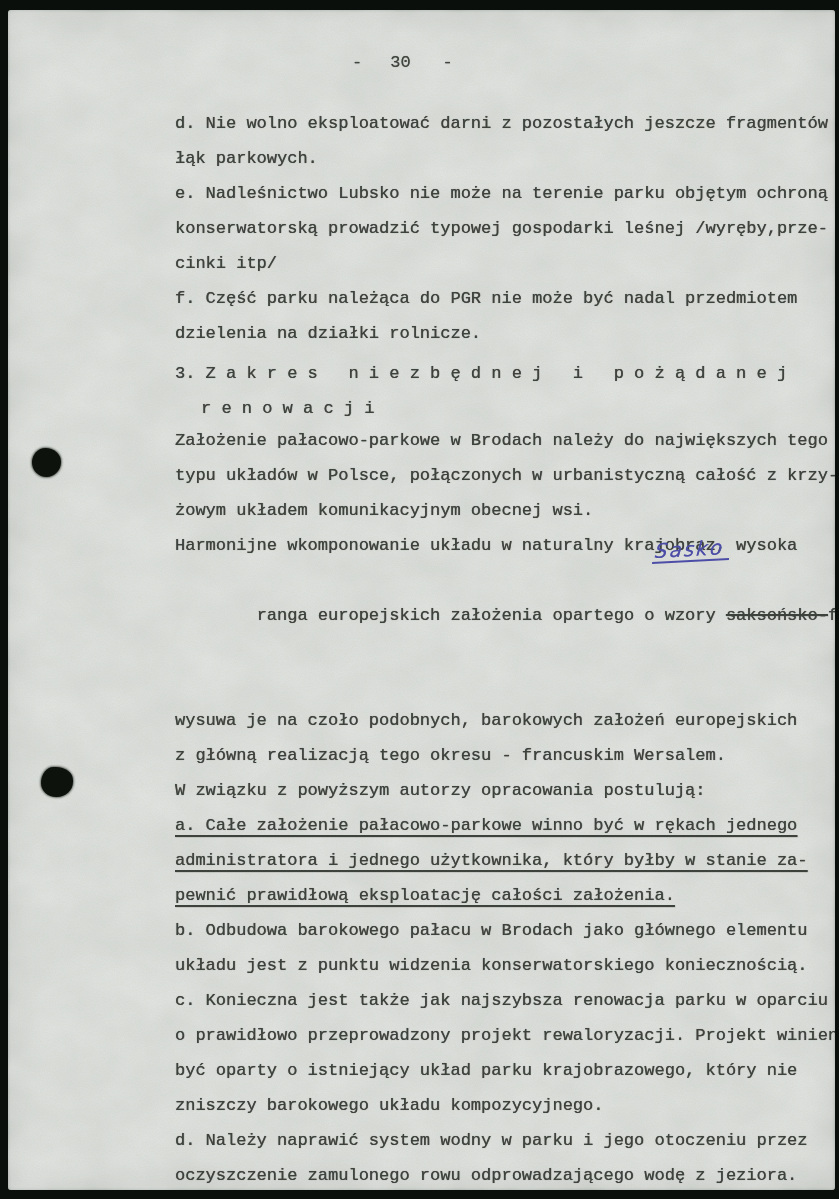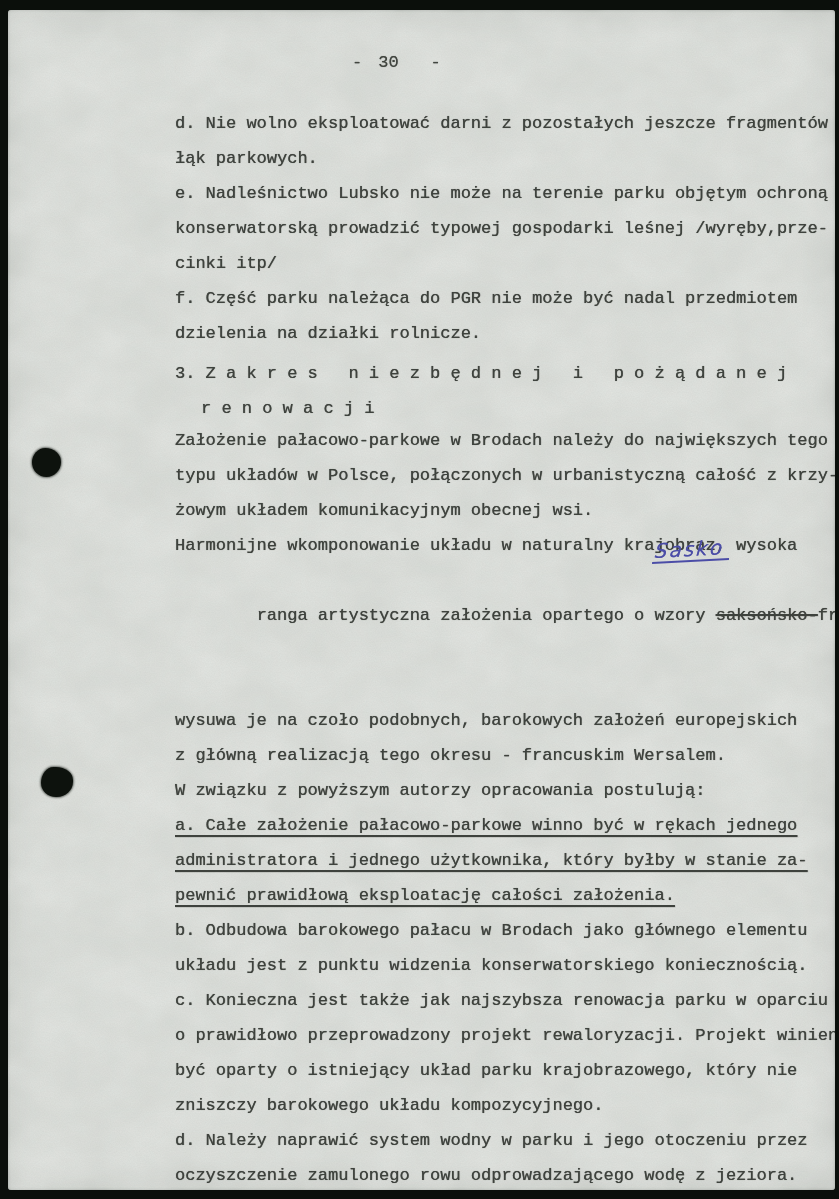--- a/index.html
+++ b/index.html
@@ -53,21 +53,21 @@
   .page-header {
     position: absolute;
     top: 43px; left: 344px;
     width: 110px;
     font-size: 17px;
     color: #41453f;
     text-shadow: 0 0 0.7px rgba(62,66,61,0.85);
     white-space: pre;
     display: flex;
   }
-  .page-header .num { margin-left: 16px; }
+  .page-header .num { margin-left: 28px; }
   .page-header .dash-r { margin-left: 32px; }
   
   .text-block {
     position: absolute;
     left: 167px;
     top: 96px;
     width: 675px;
     font-size: 17px;
     line-height: 35px;
     color: #3e423d;
@@ -143,21 +143,21 @@
       <div class="line">f. Część parku należąca do PGR nie może być nadal przedmiotem</div>
       <div class="line">dzielenia na działki rolnicze.</div>
       <div class="line heading">3. Z a k r e s   n i e z b ę d n e j   i   p o ż ą d a n e j</div>
       <div class="line indent-head">r e n o w a c j i</div>
       <div class="line">Założenie pałacowo-parkowe w Brodach należy do największych tego</div>
       <div class="line">typu układów w Polsce, połączonych w urbanistyczną całość z krzy-</div>
       <div class="line">żowym układem komunikacyjnym obecnej wsi.</div>
       <div class="line">Harmonijne wkomponowanie układu w naturalny krajobraz, wysoka</div>
 
       <div class="line correction">
-        <span>ranga artystyczna założenia opartego o wzory </span><span class="struck">saksońsko-</span><span>francuskie</span>
+        <span>ranga europejskich założenia opartego o wzory </span><span class="struck">saksońsko-</span><span>francuskie</span>
         <span class="handwritten">Sasko</span>
       </div>
 
       <div class="line">wysuwa je na czoło podobnych, barokowych założeń europejskich</div>
       <div class="line">z główną realizacją tego okresu - francuskim Wersalem.</div>
       <div class="line">W związku z powyższym autorzy opracowania postulują:</div>
       <div class="line u">a. Całe założenie pałacowo-parkowe winno być w rękach jednego</div>
       <div class="line u">administratora i jednego użytkownika, który byłby w stanie za-</div>
       <div class="line u">pewnić prawidłową eksploatację całości założenia.</div>
       <div class="line">b. Odbudowa barokowego pałacu w Brodach jako głównego elementu</div>

